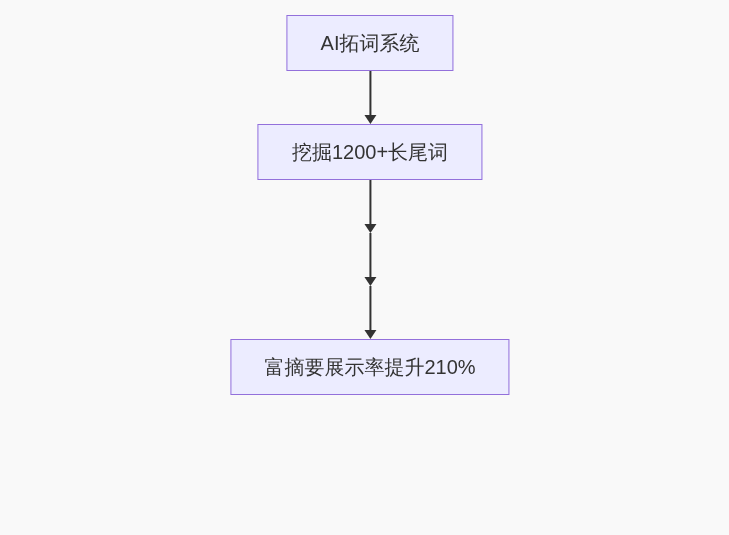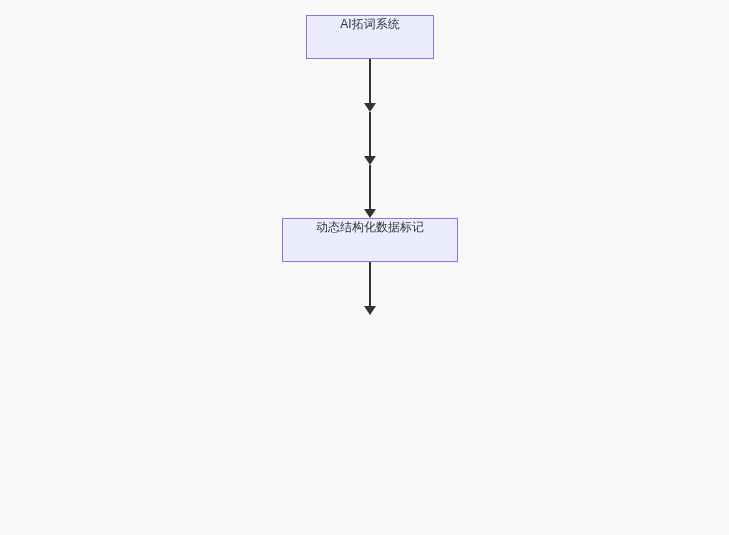--- a/index.html
+++ b/index.html
@@ -18,29 +18,29 @@
     position: absolute;
     left: 370px;
     top: 15px;
     transform: translateX(-50%);
     display: flex;
     flex-direction: column;
     align-items: center;
   }
   .node {
     box-sizing: border-box;
-    height: 44px;
+    height: 56px;
     padding: 0 33px;
     display: flex;
-    align-items: flex-start;
+    align-items: center;
     justify-content: center;
     background: var(--node_fill, #ECECFF);
     border: 1px solid var(--node_border, #9370DB);
     color: var(--text_color, #333333);
-    font-size: 12px;
+    font-size: 20px;
     white-space: nowrap;
   }
   .arrow {
     height: 53px;
     display: flex;
     flex-direction: column;
     align-items: center;
     justify-content: flex-start;
   }
   .arrow-line {
@@ -64,35 +64,38 @@
 
   <div class="node">
     <span>AI拓词系统</span>
   </div>
 
   <div class="arrow">
     <div class="arrow-line"></div>
     <div class="arrow-head"></div>
   </div>
 
+  <div class="node">
+    <span>挖掘1200+长尾词</span>
+  </div>
+
+  <div class="arrow">
+    <div class="arrow-line"></div>
+    <div class="arrow-head"></div>
+  </div>
+
 
   <div class="arrow">
     <div class="arrow-line"></div>
     <div class="arrow-head"></div>
   </div>
 
 
   <div class="arrow">
     <div class="arrow-line"></div>
     <div class="arrow-head"></div>
   </div>
 
   <div class="node">
-    <span>动态结构化数据标记</span>
+    <span>富摘要展示率提升210%</span>
   </div>
-
-  <div class="arrow">
-    <div class="arrow-line"></div>
-    <div class="arrow-head"></div>
-  </div>
-
 
 </div>
 
 </body></html>

